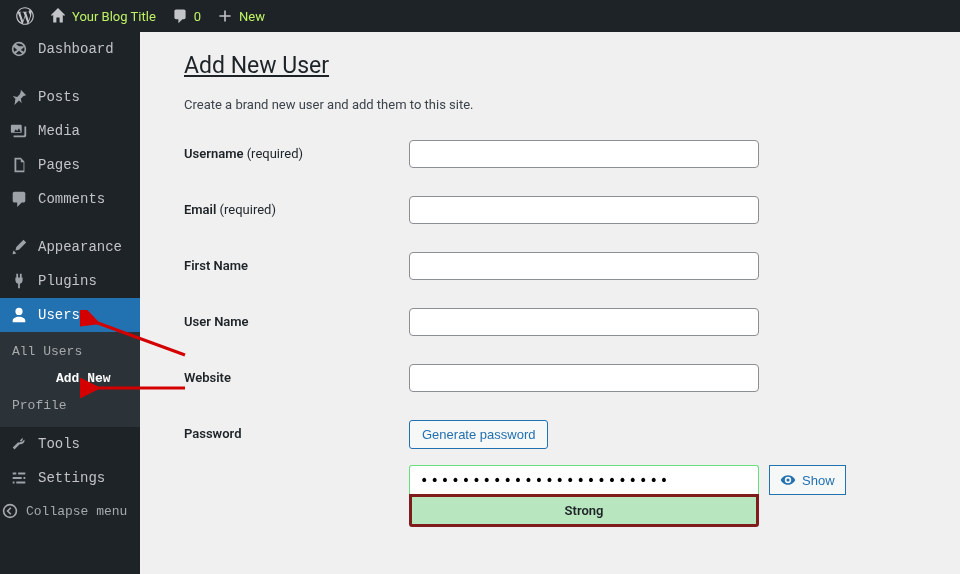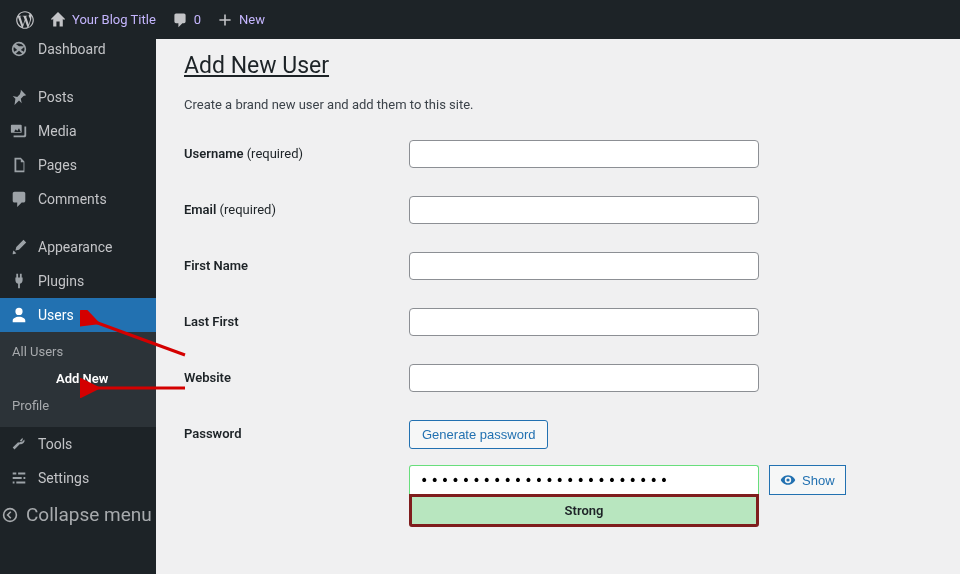--- a/index.html
+++ b/index.html
@@ -8,48 +8,49 @@
     font-size: 13px;
     background: #f0f0f1;
     color: #1d2327;
     width: 960px;
     height: 574px;
     overflow: hidden;
     position: relative;
   }
   
   .toolbar {
-    height: 39px;
+    height: 32px;
     background: #1d2327;
-    color: #c4b5fd;
+    color: #bef264;
     display: flex;
     align-items: center;
     padding: 0 8px;
     font-size: 13px;
   }
   .toolbar .tb-item {
     display: flex;
     align-items: center;
     padding: 0 8px;
     height: 100%;
     cursor: pointer;
     gap: 6px;
   }
   .toolbar svg { fill: #c3c4c7; }
 
   
   .sidebar {
     position: absolute;
     top: 32px;
     left: 0;
-    width: 156px;
+    width: 140px;
     bottom: 0;
     background: #1d2327;
     color: #c3c4c7;
     font-size: 14px;
+    font-family: Liberation Mono, monospace;
   }
   .menu-sep { height: 14px; }
   .menu-item {
     display: flex;
     align-items: center;
     gap: 10px;
     padding: 8px 10px;
     cursor: pointer;
     color: #c3c4c7;
     position: relative;
@@ -84,21 +85,22 @@
     font-weight: 600;
     margin-left: 44px;
   }
   .collapse {
     display: flex;
     align-items: center;
     gap: 8px;
     padding: 8px 2px;
     color: #a7aaad;
     cursor: pointer;
-    font-size: 19px;
+    font-size: 13px;
+    text-align: right;
   }
   .collapse svg { width: 16px; height: 16px; fill: #a7aaad; }
 
   
   .main {
     position: absolute;
     top: 32px;
     left: 160px;
     right: 0;
     bottom: 0;
@@ -322,21 +324,21 @@
     <div class="label"><span>Email</span><span class="req"> (required)</span></div>
     <div class="field"><input type="text" style=""></div>
   </div>
 
   <div class="form-row">
     <div class="label"><span>First Name</span></div>
     <div class="field"><input type="text" style=""></div>
   </div>
 
   <div class="form-row">
-    <div class="label"><span>Last First</span></div>
+    <div class="label"><span>User Name</span></div>
     <div class="field"><input type="text" style=""></div>
   </div>
 
   <div class="form-row">
     <div class="label"><span>Website</span></div>
     <div class="field"><input type="text" style=""></div>
   </div>
 
   <div class="form-row" style="margin-bottom:0">
     <div class="label"><span>Password</span></div>

